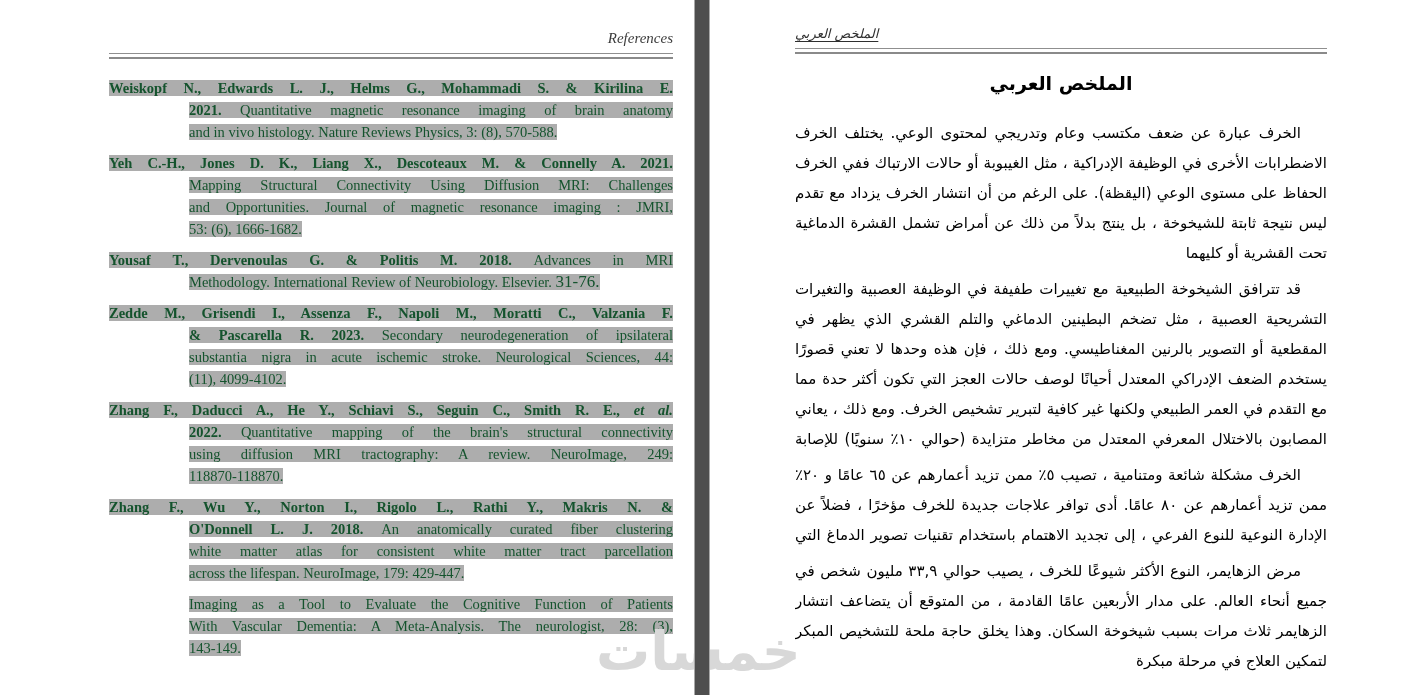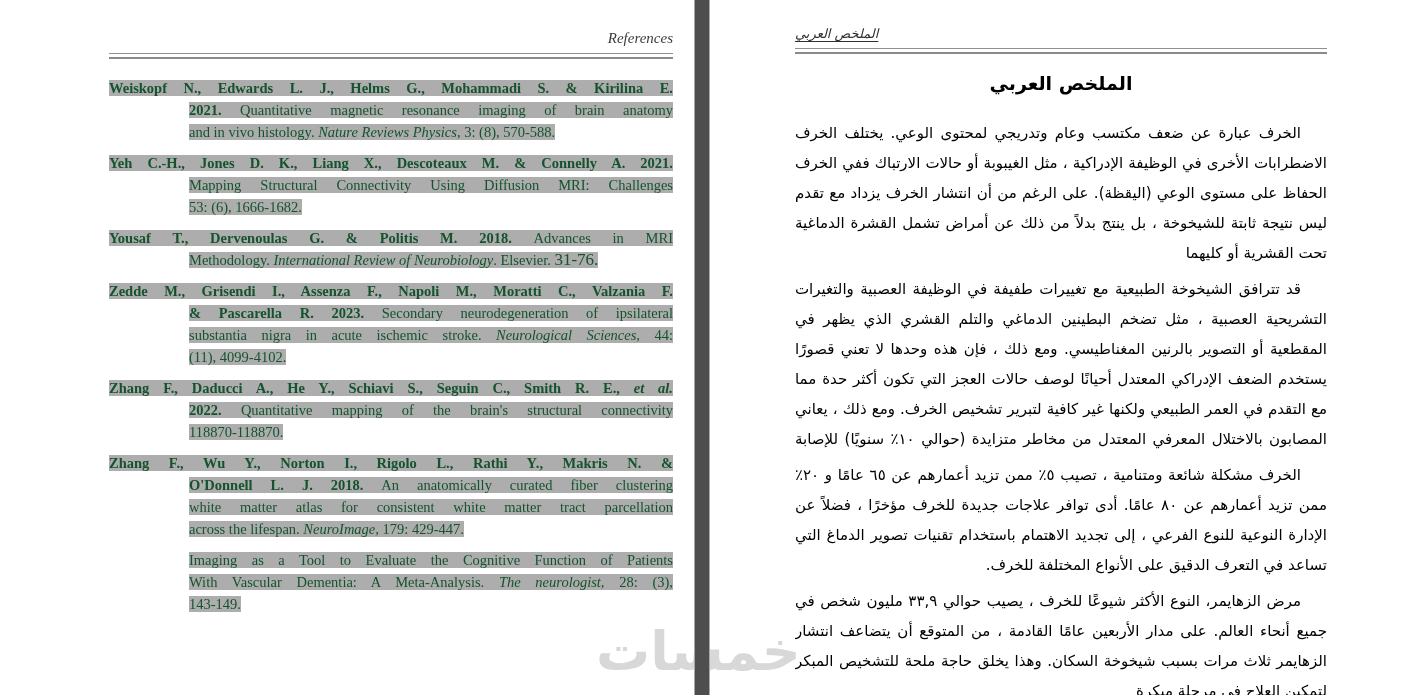--- a/index.html
+++ b/index.html
@@ -28,21 +28,21 @@
   .refs{margin-top:18px;}
   .ref-entry{margin-bottom:9px;}
   .ref-line{
     font-size:14.5px;line-height:22px;height:22px;overflow:hidden;
     text-align:justify;text-align-last:justify;color:#14532d;
   }
   .ref-line.cont{margin-left:43px;padding-left:37px;}
   .ref-line.last{text-align-last:left;}
   .hl{background:#adadad;}
   .seg-b{font-weight:bold;}
-  .seg-i{font-style:italic;}
+  .seg-i{}
   .seg-bi{font-weight:bold;font-style:italic;}
   .seg-s{font-size:17px;}
 
   
   .rp-title{margin-top:18px;text-align:center;direction:rtl;
     font-family:"DejaVu Sans",sans-serif;font-weight:bold;font-size:19px;color:#000;}
   .arabic-body{margin-top:24px;}
   .ar-para{margin-bottom:6px;}
   .ar-line{
     direction:rtl;font-family:"DejaVu Sans",sans-serif;
@@ -71,35 +71,37 @@
     <div class="rule"></div>
     <div class="refs">
         <div class="ref-entry">
           <div class="ref-line"><span class="hl"><span class="seg-b">Weiskopf N., Edwards L. J., Helms G., Mohammadi S. &amp; Kirilina E.</span></span></div>
           <div class="ref-line cont"><span class="hl"><span class="seg-b">2021. </span><span class="seg-r">Quantitative magnetic resonance imaging of brain anatomy</span></span></div>
           <div class="ref-line cont last"><span class="hl"><span class="seg-r">and in vivo histology. </span><span class="seg-i">Nature Reviews Physics,</span><span class="seg-r"> 3: (8), 570-588.</span></span></div>
         </div>
         <div class="ref-entry">
           <div class="ref-line"><span class="hl"><span class="seg-b">Yeh C.-H., Jones D. K., Liang X., Descoteaux M. &amp; Connelly A. 2021.</span></span></div>
           <div class="ref-line cont"><span class="hl"><span class="seg-r">Mapping Structural Connectivity Using Diffusion MRI: Challenges</span></span></div>
+          <div class="ref-line cont"><span class="hl"><span class="seg-r">and Opportunities. </span><span class="seg-i">Journal of magnetic resonance imaging : JMRI,</span></span></div>
           <div class="ref-line cont last"><span class="hl"><span class="seg-r">53: (6), 1666-1682.</span></span></div>
         </div>
         <div class="ref-entry">
           <div class="ref-line"><span class="hl"><span class="seg-b">Yousaf T., Dervenoulas G. &amp; Politis M. 2018. </span><span class="seg-r">Advances in MRI</span></span></div>
           <div class="ref-line cont last"><span class="hl"><span class="seg-r">Methodology. </span><span class="seg-i">International Review of Neurobiology</span><span class="seg-r">. Elsevier. </span><span class="seg-s">31-76.</span></span></div>
         </div>
         <div class="ref-entry">
           <div class="ref-line"><span class="hl"><span class="seg-b">Zedde M., Grisendi I., Assenza F., Napoli M., Moratti C., Valzania F.</span></span></div>
           <div class="ref-line cont"><span class="hl"><span class="seg-b">&amp; Pascarella R. 2023. </span><span class="seg-r">Secondary neurodegeneration of ipsilateral</span></span></div>
           <div class="ref-line cont"><span class="hl"><span class="seg-r">substantia nigra in acute ischemic stroke. </span><span class="seg-i">Neurological Sciences,</span><span class="seg-r"> 44:</span></span></div>
           <div class="ref-line cont last"><span class="hl"><span class="seg-r">(11), 4099-4102.</span></span></div>
         </div>
         <div class="ref-entry">
           <div class="ref-line"><span class="hl"><span class="seg-b">Zhang F., Daducci A., He Y., Schiavi S., Seguin C., Smith R. E., </span><span class="seg-bi">et al.</span></span></div>
           <div class="ref-line cont"><span class="hl"><span class="seg-b">2022. </span><span class="seg-r">Quantitative mapping of the brain's structural connectivity</span></span></div>
+          <div class="ref-line cont"><span class="hl"><span class="seg-r">using diffusion MRI tractography: A review. </span><span class="seg-i">NeuroImage,</span><span class="seg-r"> 249:</span></span></div>
           <div class="ref-line cont last"><span class="hl"><span class="seg-r">118870-118870.</span></span></div>
         </div>
         <div class="ref-entry">
           <div class="ref-line"><span class="hl"><span class="seg-b">Zhang F., Wu Y., Norton I., Rigolo L., Rathi Y., Makris N. &amp;</span></span></div>
           <div class="ref-line cont"><span class="hl"><span class="seg-b">O'Donnell L. J. 2018. </span><span class="seg-r">An anatomically curated fiber clustering</span></span></div>
           <div class="ref-line cont"><span class="hl"><span class="seg-r">white matter atlas for consistent white matter tract parcellation</span></span></div>
           <div class="ref-line cont last"><span class="hl"><span class="seg-r">across the lifespan. </span><span class="seg-i">NeuroImage,</span><span class="seg-r"> 179:  429-447.</span></span></div>
         </div>
         <div class="ref-entry">
           <div class="ref-line cont"><span class="hl"><span class="seg-r">Imaging as a Tool to Evaluate the Cognitive Function of Patients</span></span></div>
@@ -130,21 +132,20 @@
           <div class="ar-line"><span>التشريحية العصبية ، مثل تضخم البطينين الدماغي والتلم القشري الذي يظهر في التصوير </span></div>
           <div class="ar-line"><span>المقطعية أو التصوير بالرنين المغناطيسي. ومع ذلك ، فإن هذه وحدها لا تعني قصورًا معرفيًا.</span></div>
           <div class="ar-line"><span>يستخدم الضعف الإدراكي المعتدل  أحيانًا لوصف حالات العجز التي تكون أكثر حدة مما تظهر</span></div>
           <div class="ar-line"><span>مع التقدم في العمر الطبيعي ولكنها غير كافية لتبرير تشخيص الخرف. ومع ذلك ، يعاني المرضى</span></div>
           <div class="ar-line last"><span>المصابون بالاختلال المعرفي المعتدل من مخاطر متزايدة (حوالي ١٠٪ سنويًا) للإصابة بالخرف</span></div>
         </div>
         <div class="ar-para">
           <div class="ar-line first"><span>الخرف مشكلة شائعة ومتنامية ، تصيب ٥٪ ممن تزيد أعمارهم عن ٦٥ عامًا و ٢٠٪</span></div>
           <div class="ar-line"><span>ممن تزيد أعمارهم عن ٨٠ عامًا. أدى توافر علاجات جديدة للخرف مؤخرًا ، فضلاً عن أهمية</span></div>
           <div class="ar-line"><span>الإدارة النوعية للنوع الفرعي ، إلى تجديد الاهتمام باستخدام تقنيات تصوير الدماغ التي يمكن أن</span></div>
-          <div class="ar-line last"><span>تساعد في التعرف الدقيق على الأنواع المختلفة للخرف.</span></div>
         </div>
         <div class="ar-para">
           <div class="ar-line first"><span>مرض الزهايمر، النوع الأكثر شيوعًا للخرف ، يصيب حوالي ٣٣,٩ مليون شخص في</span></div>
           <div class="ar-line"><span>جميع أنحاء العالم. على مدار الأربعين عامًا القادمة ، من المتوقع أن يتضاعف انتشار مرض</span></div>
           <div class="ar-line"><span>الزهايمر ثلاث مرات بسبب شيخوخة السكان. وهذا يخلق حاجة ملحة للتشخيص المبكر للمرض</span></div>
           <div class="ar-line last"><span>لتمكين العلاج في مرحلة مبكرة</span></div>
         </div>
       </div>
   </div>
 </div>

